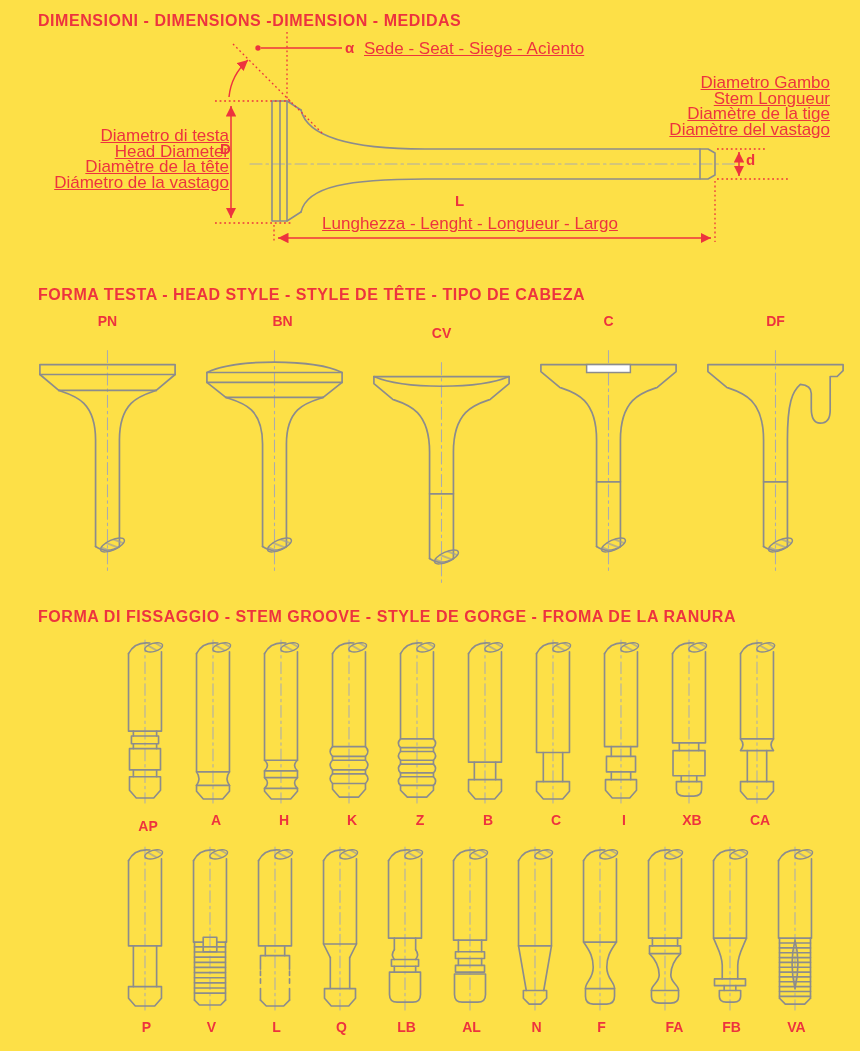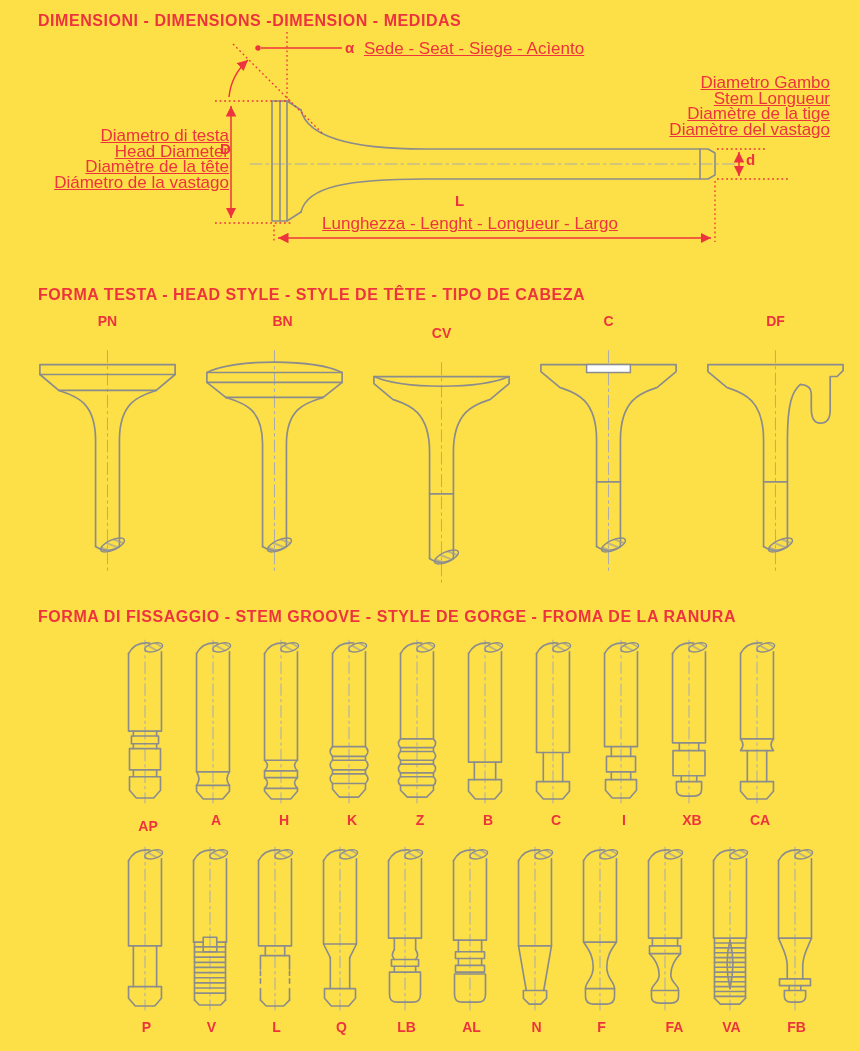--- a/index.html
+++ b/index.html
@@ -404,46 +404,46 @@
           <path d="M18,150 H46 M18,150 V156 Q18,163 26,163 H38 Q46,163 46,156 V150"></path>
         </svg>
         <div class="figlabel" style="margin:6px 0 0 16px">FA</div>
       </div>
       <div class="cell" style="width: 65px;">
         <svg class="fig" width="62" height="167" viewBox="0 0 64 172">
           <path class="cl" d="M32,2 V170"></path>
           <path d="M15,16 C20,6 28,4 37,5"></path>
           <ellipse class="hatch" cx="41" cy="9.5" rx="9.5" ry="4.2" transform="rotate(-15 41 9.5)"></ellipse>
           <path d="M15,16 V96 M49,14 V96 M15,96 H49"></path>
+          <path d="M15,96 C20,108 24,114 24,124 V138 M49,96 C44,108 40,114 40,124 V138"></path>
+          <path d="M16,138 H48 M16,138 V145 M48,138 V145 M16,145 H48"></path>
+          <path d="M26,145 V150 M38,145 V150"></path>
+          <path d="M21,150 H43 M21,150 V156 Q21,162 28,162 H36 Q43,162 43,156 V150"></path>
+        </svg>
+        <div class="figlabel" style="margin:6px 0 0 0">FB</div>
+      </div>
+      <div class="cell" style="width: 65px;">
+        <svg class="fig" width="62" height="167" viewBox="0 0 64 172">
+          <path class="cl" d="M32,2 V170"></path>
+          <path d="M15,16 C20,6 28,4 37,5"></path>
+          <ellipse class="hatch" cx="41" cy="9.5" rx="9.5" ry="4.2" transform="rotate(-15 41 9.5)"></ellipse>
+          <path d="M15,16 V96 M49,14 V96 M15,96 H49"></path>
           <path d="M16,96 V158 M48,96 V158"></path>
           <path d="M16,101 H48"></path>
           <path d="M16,106 H48"></path>
           <path d="M16,111 H48"></path>
           <path d="M16,116 H48"></path>
           <path d="M16,121 H48"></path>
           <path d="M16,126 H48"></path>
           <path d="M16,131 H48"></path>
           <path d="M16,136 H48"></path>
           <path d="M16,141 H48"></path>
           <path d="M16,146 H48"></path>
           <path d="M16,151 H48"></path>
           <path d="M16,156 H48"></path>
           <path d="M32,98 Q38,122 32,148 Q26,122 32,98"></path>
           <path d="M16,158 L22,164 H42 L48,158 M22,164 H42"></path>
         </svg>
         <div class="figlabel" style="margin:6px 0 0 0">VA</div>
       </div>
-      <div class="cell" style="width: 65px;">
-        <svg class="fig" width="62" height="167" viewBox="0 0 64 172">
-          <path class="cl" d="M32,2 V170"></path>
-          <path d="M15,16 C20,6 28,4 37,5"></path>
-          <ellipse class="hatch" cx="41" cy="9.5" rx="9.5" ry="4.2" transform="rotate(-15 41 9.5)"></ellipse>
-          <path d="M15,16 V96 M49,14 V96 M15,96 H49"></path>
-          <path d="M15,96 C20,108 24,114 24,124 V138 M49,96 C44,108 40,114 40,124 V138"></path>
-          <path d="M16,138 H48 M16,138 V145 M48,138 V145 M16,145 H48"></path>
-          <path d="M26,145 V150 M38,145 V150"></path>
-          <path d="M21,150 H43 M21,150 V156 Q21,162 28,162 H36 Q43,162 43,156 V150"></path>
-        </svg>
-        <div class="figlabel" style="margin:6px 0 0 0">FB</div>
-      </div>
     </div>
 
 </div>
 
 </body></html>

